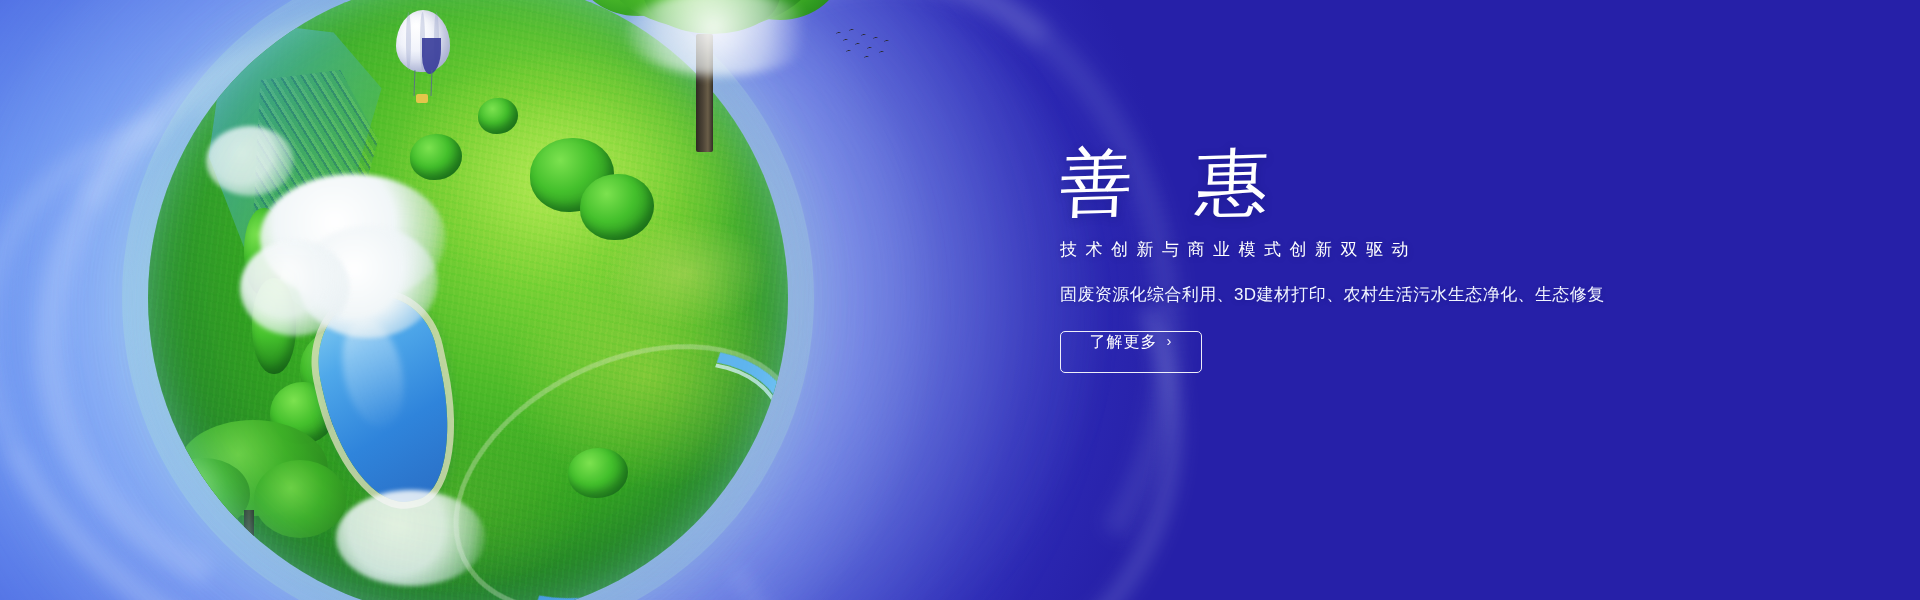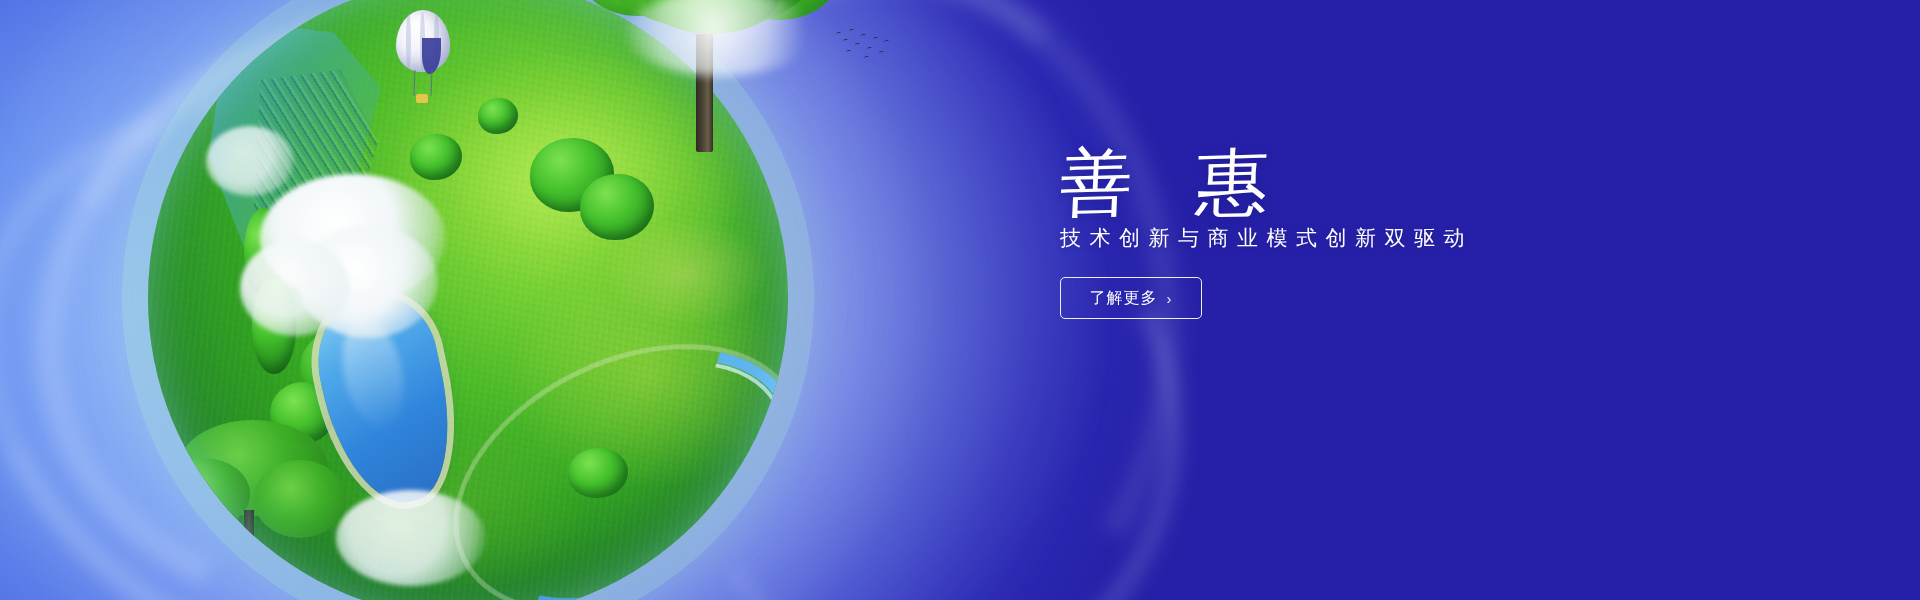--- a/index.html
+++ b/index.html
@@ -188,34 +188,34 @@
   }
   .cal2{
     font-family:"Liberation Serif","DejaVu Serif",serif;
     font-size:34px; line-height:1; color:#ffffff; font-weight:400;
     letter-spacing:9px; padding-bottom:11px; padding-left:5px;
     text-shadow:0 1px 6px rgba(10,20,90,.28);
     display:inline-block;
   }
   .gap{ width:60px; display:inline-block; }
   .subtitle{
-    margin-top:8px;
-    font-size:21px; color:#ffffff; letter-spacing:8.5px; font-weight:400;
+    margin-top:22px;
+    font-size:17px; color:#ffffff; letter-spacing:8.5px; font-weight:400;
     text-shadow:0 1px 6px rgba(10,20,90,.26);
     white-space:nowrap;
   }
   .desc{
     margin-top:22px;
     font-size:17px; color:#f2f5ff; letter-spacing:.4px; font-weight:400;
     text-shadow:0 1px 5px rgba(10,20,90,.26);
     white-space:nowrap;
   }
   .cta{
     margin-top:25px;
-    display:inline-flex; align-items:center; justify-content:center; gap:9px;
+    display:inline-flex; align-items:flex-start; justify-content:center; gap:9px;
     width:142px; height:42px;
     border:1.5px solid rgba(255,255,255,.92);
     border-radius:5px; background:transparent;
     color:#ffffff; font-size:16px; letter-spacing:1px; cursor:pointer;
     font-family:"Liberation Sans","DejaVu Sans",sans-serif;
   }
   .cta .chev{ font-size:15px; opacity:.95; }
 </style>
 </head>
 <body>
@@ -314,20 +314,21 @@
   <div class="copy">
 
     <div class="headline">
       <span class="cal">善</span>
       <span class="gap"></span>
       <span class="cal">惠</span>
     </div>
 
     <div class="subtitle">技术创新与商业模式创新双驱动</div>
 
+    <div class="desc">固废资源化综合利用、3D建材打印、农村生活污水生态净化、生态修复</div>
 
     <button class="cta">
       <span>了解更多</span>
       <span class="chev">›</span>
     </button>
 
   </div>
 </div>
 
 </body></html>

